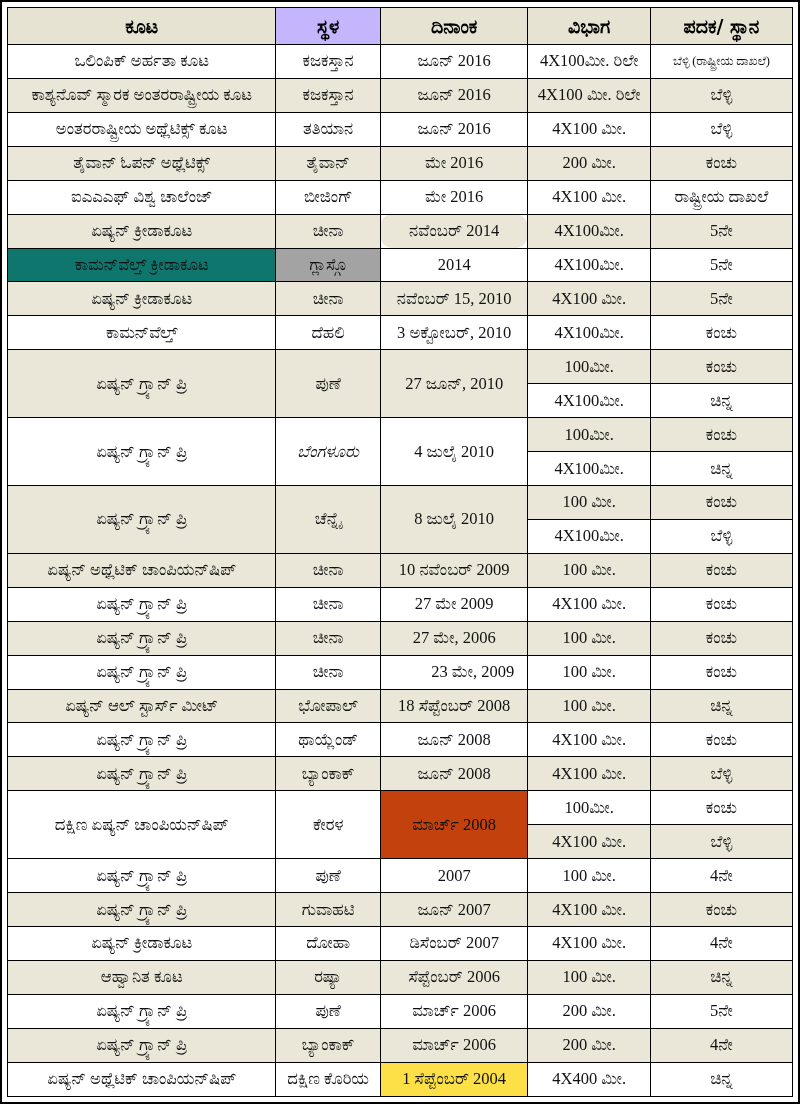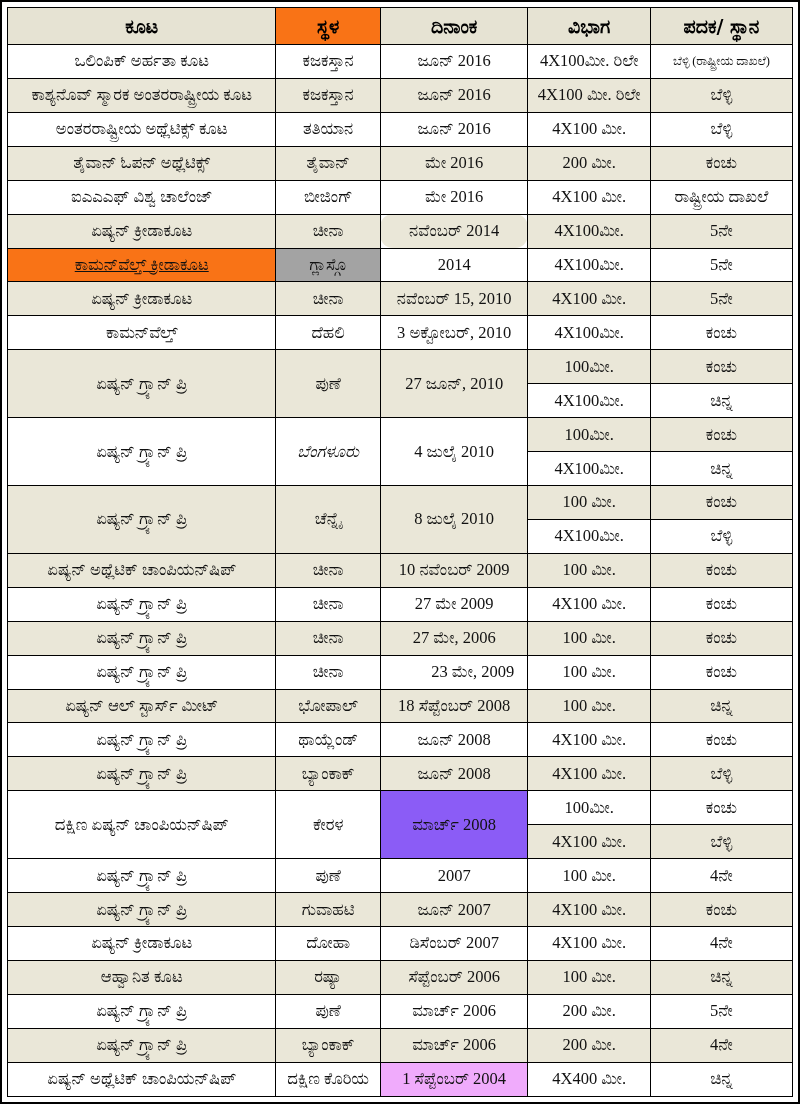--- a/index.html
+++ b/index.html
@@ -50,21 +50,21 @@
       <colgroup>
         <col class="c-meet">
           <col class="c-place">
           <col class="c-date">
           <col class="c-event">
           <col class="c-medal">
       </colgroup>
       <thead>
         <tr>
           <th style="background: rgb(230, 227, 211);">ಕೂಟ</th>
-          <th style="background: #f97316;">ಸ್ಥಳ</th>
+          <th style="background: #c4b5fd;">ಸ್ಥಳ</th>
           <th style="background: rgb(230, 227, 211);">ದಿನಾಂಕ</th>
           <th style="background: rgb(230, 227, 211);">ವಿಭಾಗ</th>
           <th style="background: rgb(230, 227, 211);">ಪದಕ/ ಸ್ಥಾನ</th>
         </tr>
       </thead>
       <tbody id="tbody">
           <tr>
             <td class="shade-white" style="background: rgb(255, 255, 255);">ಒಲಿಂಪಿಕ್ ಅರ್ಹತಾ ಕೂಟ</td>
             <td class="shade-white" style="background: rgb(255, 255, 255);">ಕಜಕಸ್ತಾನ</td>
             <td class="shade-white" style="background: rgb(255, 255, 255);">ಜೂನ್ 2016</td>
@@ -100,21 +100,21 @@
             <td class="shade-white" style="background: rgb(255, 255, 255); font-family: Liberation Serif, serif;">ರಾಷ್ಟ್ರೀಯ ದಾಖಲೆ</td>
           </tr>
           <tr>
             <td class="shade-beige" style="background: rgb(234, 231, 216);">ಏಷ್ಯನ್ ಕ್ರೀಡಾಕೂಟ</td>
             <td class="shade-beige" style="background: rgb(234, 231, 216);">ಚೀನಾ</td>
             <td class="shade-beige" style="background: rgb(234, 231, 216); border-radius: 13px;">ನವೆಂಬರ್ 2014</td>
             <td class="shade-beige" style="background: rgb(234, 231, 216);">4X100ಮೀ.</td>
             <td class="shade-beige" style="background: rgb(234, 231, 216);">5ನೇ</td>
           </tr>
           <tr>
-            <td class="shade-white" style="background: #f97316; text-decoration: underline;">ಕಾಮನ್‌ವೆಲ್ತ್ ಕ್ರೀಡಾಕೂಟ</td>
+            <td class="shade-white" style="background: #0f766e;">ಕಾಮನ್‌ವೆಲ್ತ್ ಕ್ರೀಡಾಕೂಟ</td>
             <td class="shade-white" style="background: #a3a3a3;">ಗ್ಲಾಸ್ಗೊ</td>
             <td class="shade-white" style="background: rgb(255, 255, 255);">2014</td>
             <td class="shade-white" style="background: rgb(255, 255, 255);">4X100ಮೀ.</td>
             <td class="shade-white" style="background: rgb(255, 255, 255);">5ನೇ</td>
           </tr>
           <tr>
             <td class="shade-beige" style="background: rgb(234, 231, 216);">ಏಷ್ಯನ್ ಕ್ರೀಡಾಕೂಟ</td>
             <td class="shade-beige" style="background: rgb(234, 231, 216);">ಚೀನಾ</td>
             <td class="shade-beige" style="background: rgb(234, 231, 216);">ನವೆಂಬರ್ 15, 2010</td>
             <td class="shade-beige" style="background: rgb(234, 231, 216);">4X100 ಮೀ.</td>
@@ -205,21 +205,21 @@
           <tr>
             <td class="shade-beige" style="background: rgb(234, 231, 216);">ಏಷ್ಯನ್ ಗ್ರ್ಯಾನ್ ಪ್ರಿ</td>
             <td class="shade-beige" style="background: rgb(234, 231, 216);">ಬ್ಯಾಂಕಾಕ್</td>
             <td class="shade-beige" style="background: rgb(234, 231, 216);">ಜೂನ್ 2008</td>
             <td class="shade-beige" style="background: rgb(234, 231, 216);">4X100 ಮೀ.</td>
             <td class="shade-beige" style="background: rgb(234, 231, 216);">ಬೆಳ್ಳಿ</td>
           </tr>
           <tr>
             <td class="shade-white" rowspan="2" style="background: rgb(255, 255, 255);">ದಕ್ಷಿಣ ಏಷ್ಯನ್ ಚಾಂಪಿಯನ್‌ಷಿಪ್</td>
             <td class="shade-white" rowspan="2" style="background: rgb(255, 255, 255);">ಕೇರಳ</td>
-            <td class="shade-white" rowspan="2" style="background: #8b5cf6;">ಮಾರ್ಚ್ 2008</td>
+            <td class="shade-white" rowspan="2" style="background: #c2410c;">ಮಾರ್ಚ್ 2008</td>
             <td class="shade-white" style="background: rgb(255, 255, 255);">100ಮೀ.</td>
             <td class="shade-white" style="background: rgb(255, 255, 255);">ಕಂಚು</td>
           </tr>
           <tr>
             <td class="shade-beige" style="background: rgb(234, 231, 216);">4X100 ಮೀ.</td>
             <td class="shade-beige" style="background: rgb(234, 231, 216);">ಬೆಳ್ಳಿ</td>
           </tr>
           <tr>
             <td class="shade-white" style="background: rgb(255, 255, 255);">ಏಷ್ಯನ್ ಗ್ರ್ಯಾನ್ ಪ್ರಿ</td>
             <td class="shade-white" style="background: rgb(255, 255, 255);">ಪುಣೆ</td>
@@ -258,20 +258,20 @@
           <tr>
             <td class="shade-beige" style="background: rgb(234, 231, 216);">ಏಷ್ಯನ್ ಗ್ರ್ಯಾನ್ ಪ್ರಿ</td>
             <td class="shade-beige" style="background: rgb(234, 231, 216);">ಬ್ಯಾಂಕಾಕ್</td>
             <td class="shade-beige" style="background: rgb(234, 231, 216);">ಮಾರ್ಚ್ 2006</td>
             <td class="shade-beige" style="background: rgb(234, 231, 216);">200 ಮೀ.</td>
             <td class="shade-beige" style="background: rgb(234, 231, 216);">4ನೇ</td>
           </tr>
           <tr>
             <td class="shade-white" style="background: rgb(255, 255, 255);">ಏಷ್ಯನ್ ಅಥ್ಲೆಟಿಕ್ ಚಾಂಪಿಯನ್‌ಷಿಪ್</td>
             <td class="shade-white" style="background: rgb(255, 255, 255);">ದಕ್ಷಿಣ ಕೊರಿಯ</td>
-            <td class="shade-white" style="background: #f0abfc; text-align: center;">1 ಸೆಪ್ಟೆಂಬರ್ 2004</td>
+            <td class="shade-white" style="background: #fde047; text-align: center;">1 ಸೆಪ್ಟೆಂಬರ್ 2004</td>
             <td class="shade-white" style="background: rgb(255, 255, 255);">4X400 ಮೀ.</td>
             <td class="shade-white" style="background: rgb(255, 255, 255);">ಚಿನ್ನ</td>
           </tr>
         </tbody>
     </table>
   </div>
 </div>
 
 </body></html>

